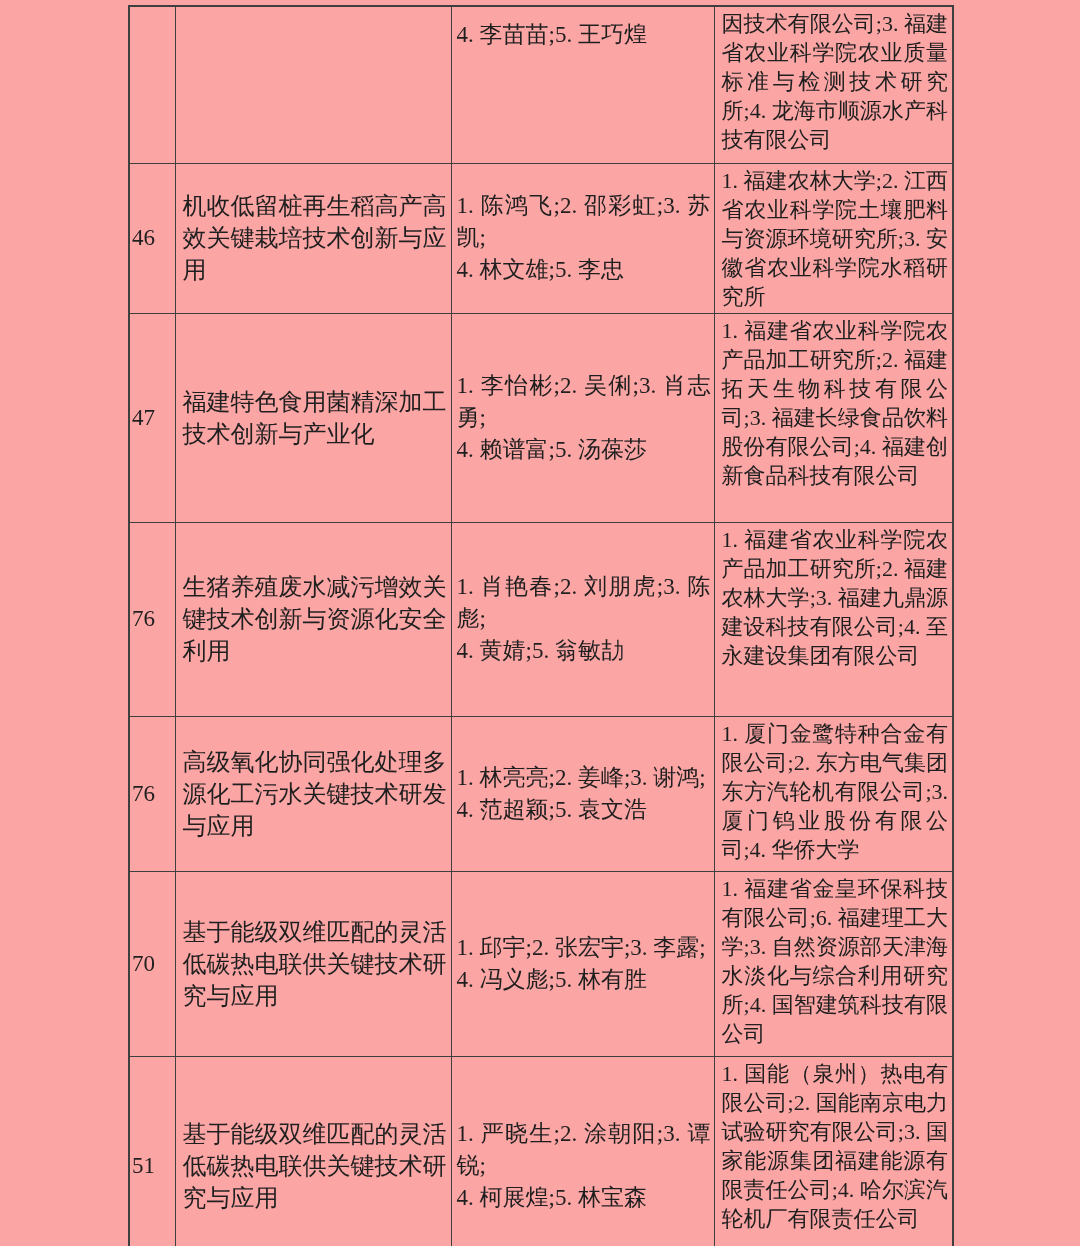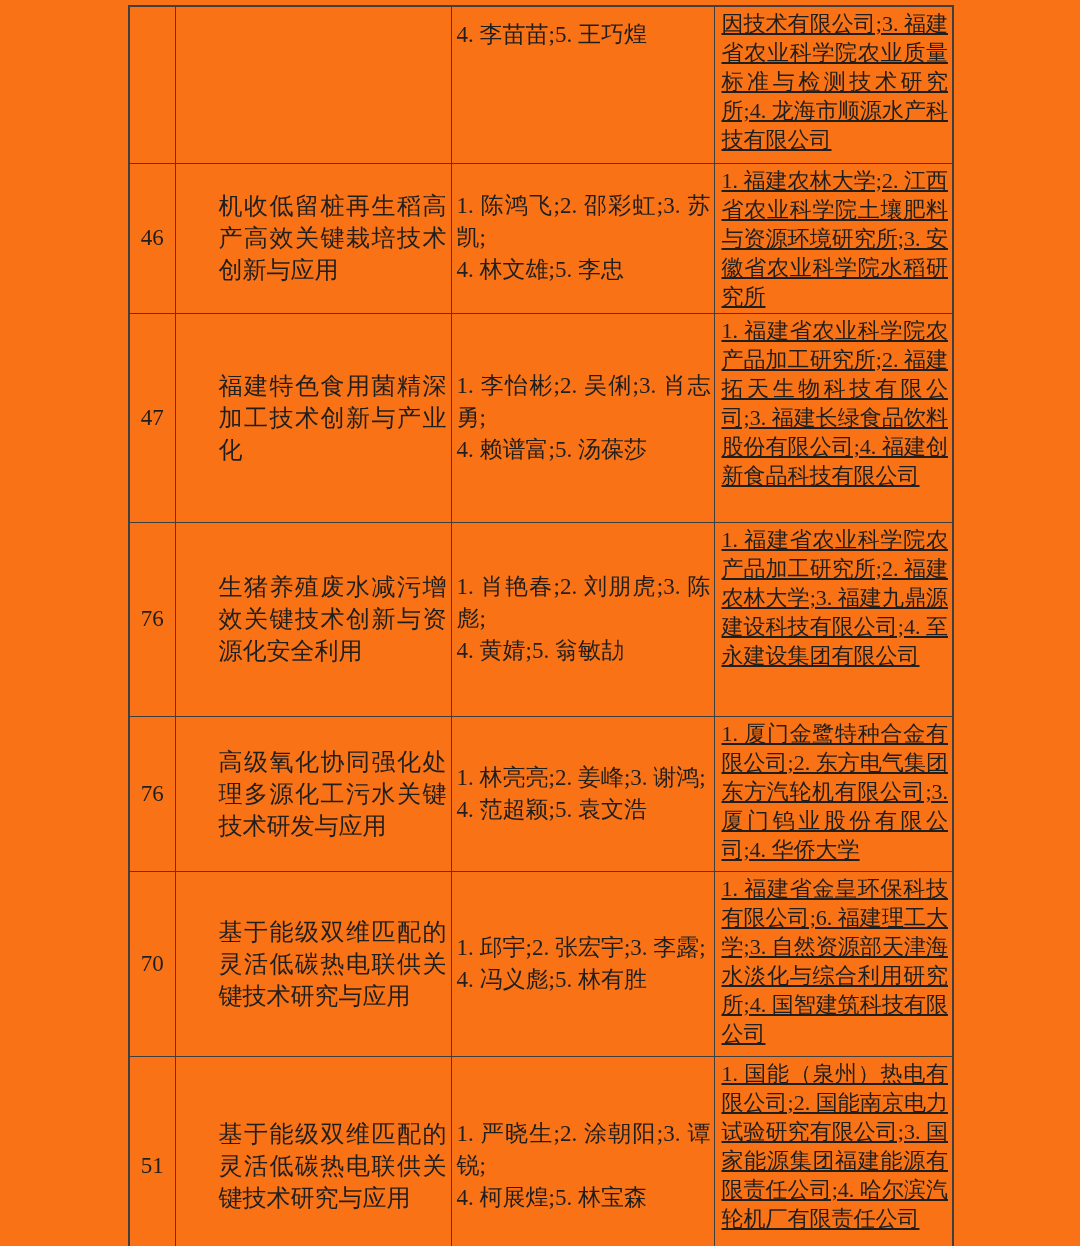--- a/index.html
+++ b/index.html
@@ -6,54 +6,53 @@
   body{
     background:#ffffff;
     font-family:"Liberation Serif","DejaVu Serif",serif;
     color:#1f1f1f;
     -webkit-font-smoothing:antialiased;
   }
   .page{
     position:relative;
     width:1080px;
     height:1246px;
-    background:#f97316;
+    background:#fca5a5;
     overflow:hidden;
   }
   table.award-table{
     position:absolute;
     left:128px;
     top:5px;
     width:824px;
     border-collapse:collapse;
     table-layout:fixed;
     border:2px solid #3f3f3f;
   }
   td{
     border:1.5px solid #3f3f3f;
     padding:0;
     overflow:hidden;
   }
   
   td.num{
-    text-align:center;
+    text-align:left;
     vertical-align:middle;
     font-size:23px;
     padding:0 2px;
   }
   td.title{
     vertical-align:middle;
     padding:2px 4px 2px 7px;
   }
   td.title .cell-text{
     font-size:24px;
     line-height:32px;
     text-align:justify;
     text-justify:inter-character;
-    margin-left:36px;
   }
   td.people{
     vertical-align:middle;
     padding:2px 3px 2px 5px;
   }
   td.people .cell-text{
     font-size:23px;
     line-height:32px;
     text-align:justify;
     text-justify:inter-character;
@@ -64,21 +63,20 @@
   }
   td.orgs{
     vertical-align:top;
     padding:2px 4px 2px 7px;
   }
   td.orgs .cell-text{
     font-size:22px;
     line-height:29px;
     text-align:justify;
     text-justify:inter-character;
-    text-decoration:underline;
   }
   
   tr.h-partial{height:157px;}
   tr.h-46{height:115px;}
   tr.h-47{height:209px;}
   tr.h-48{height:194px;}
   tr.h-49{height:155px;}
   tr.h-50{height:185px;}
   tr.h-51{height:220px;}
 </style>

